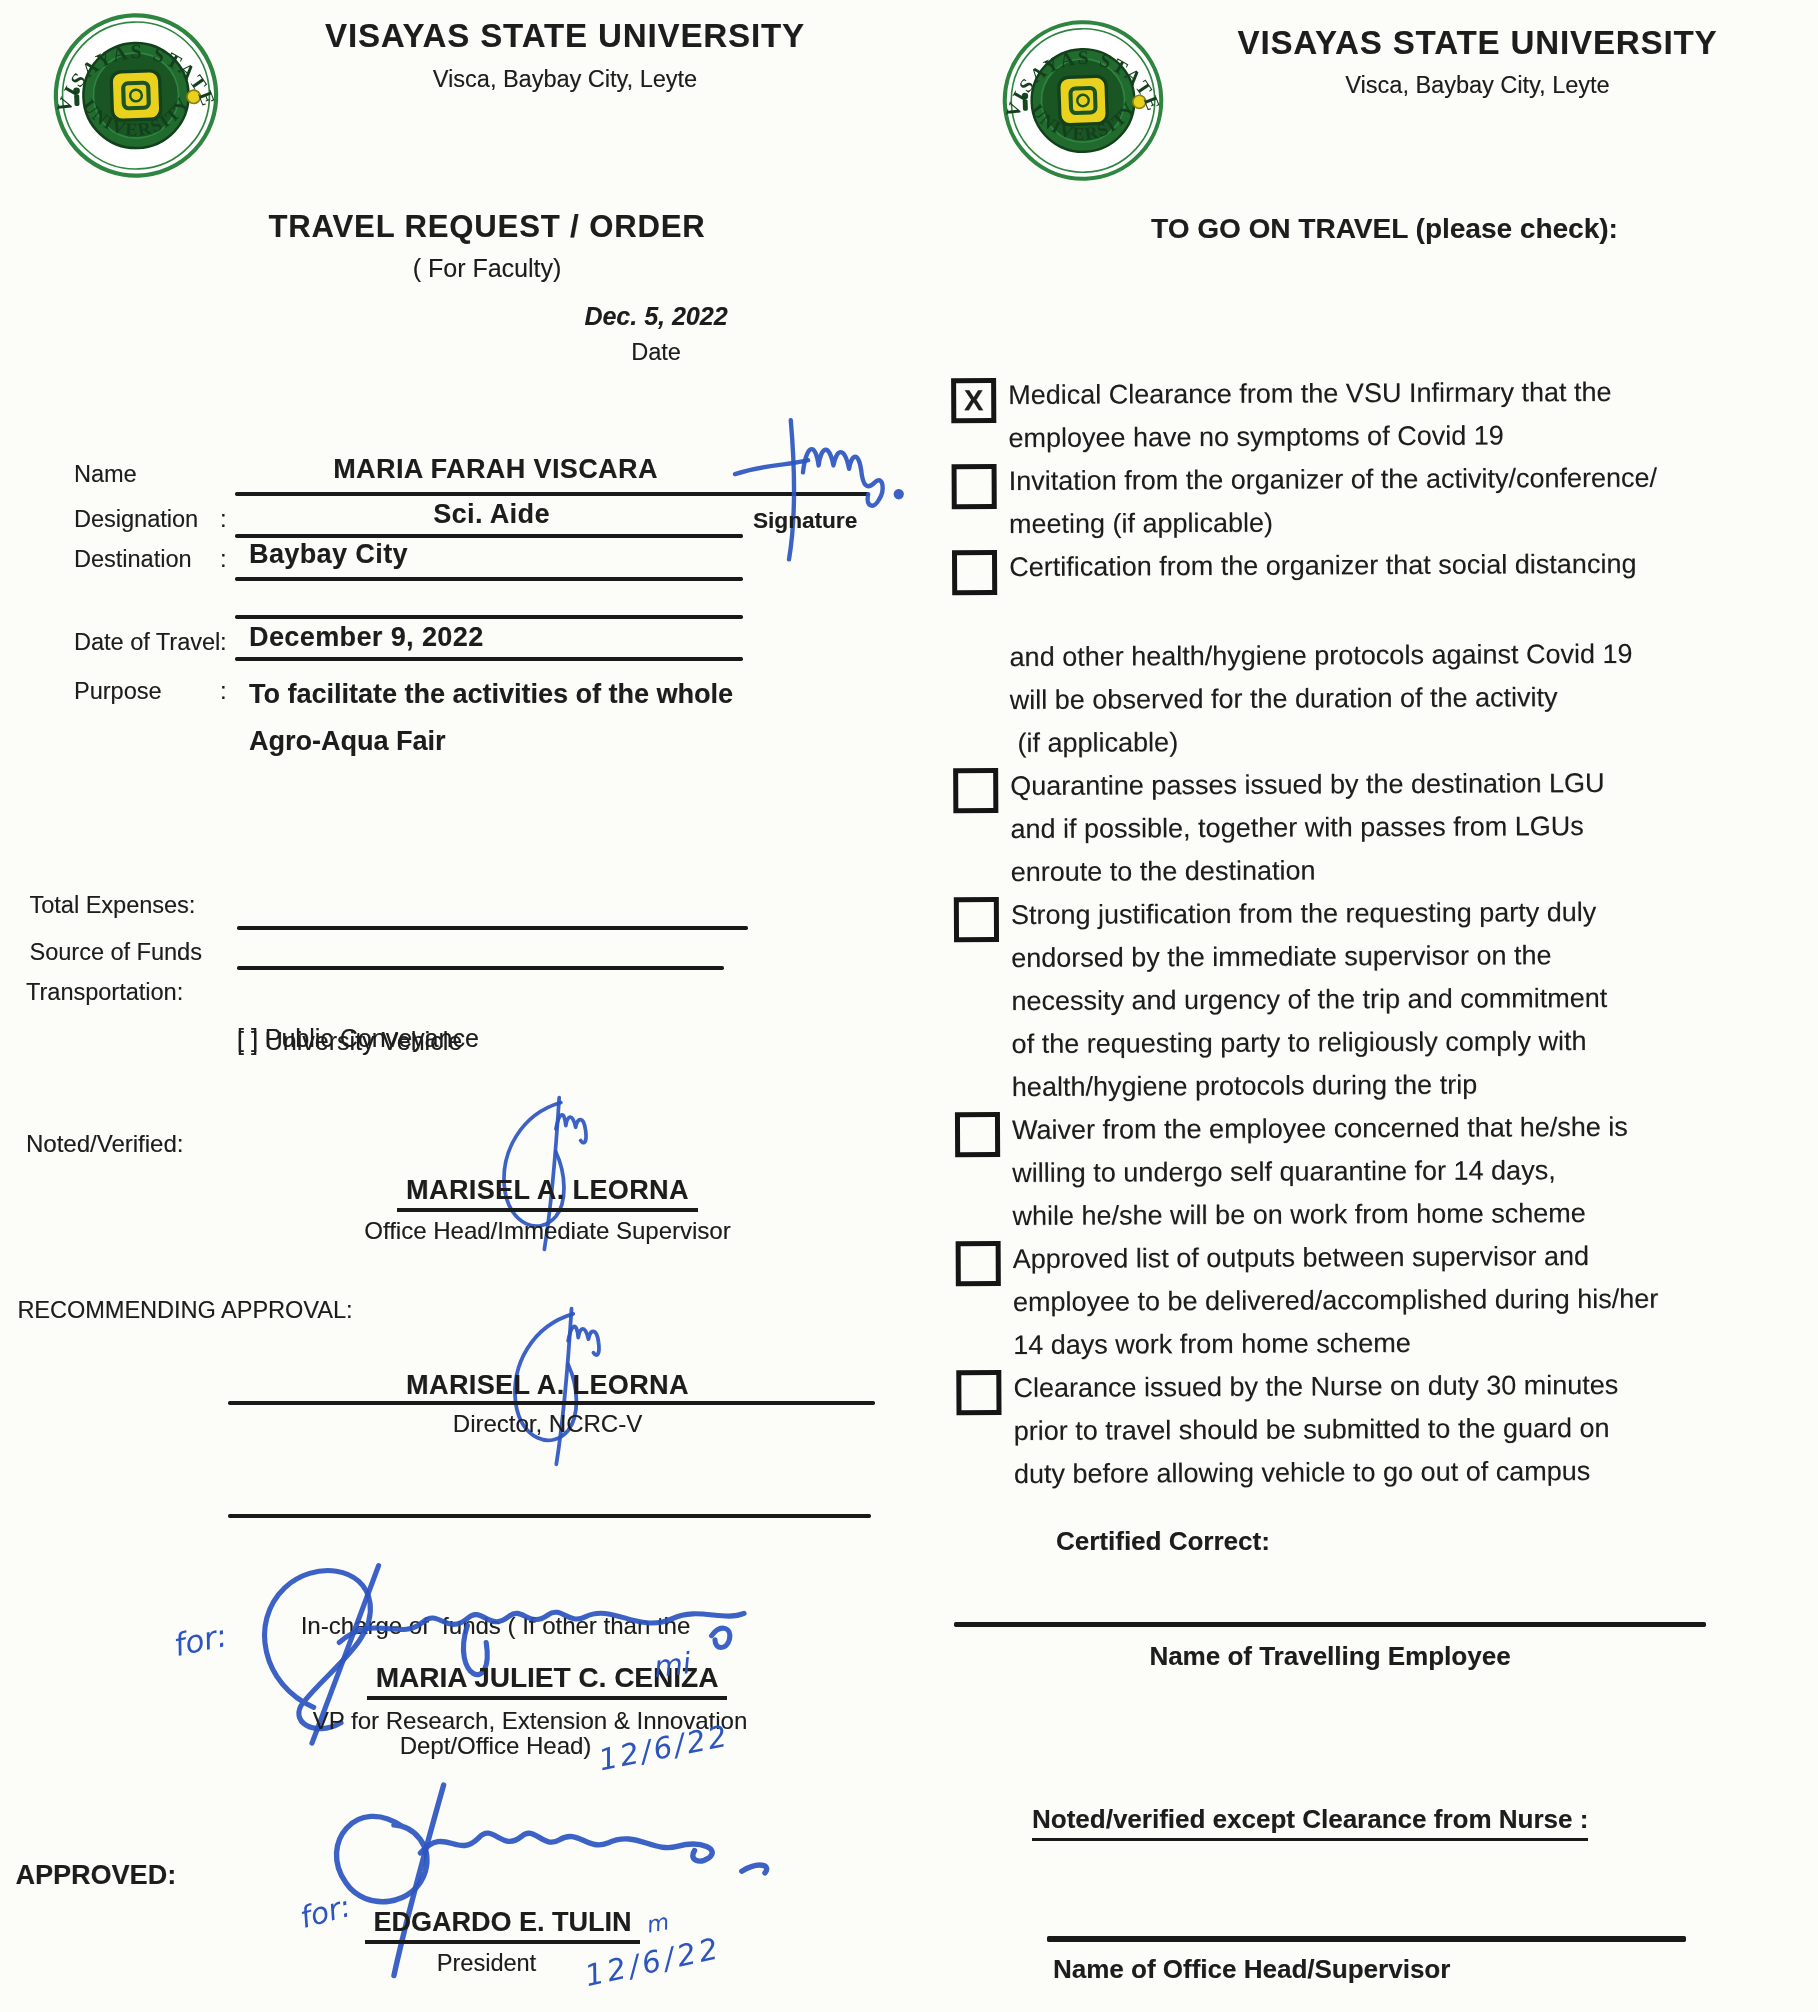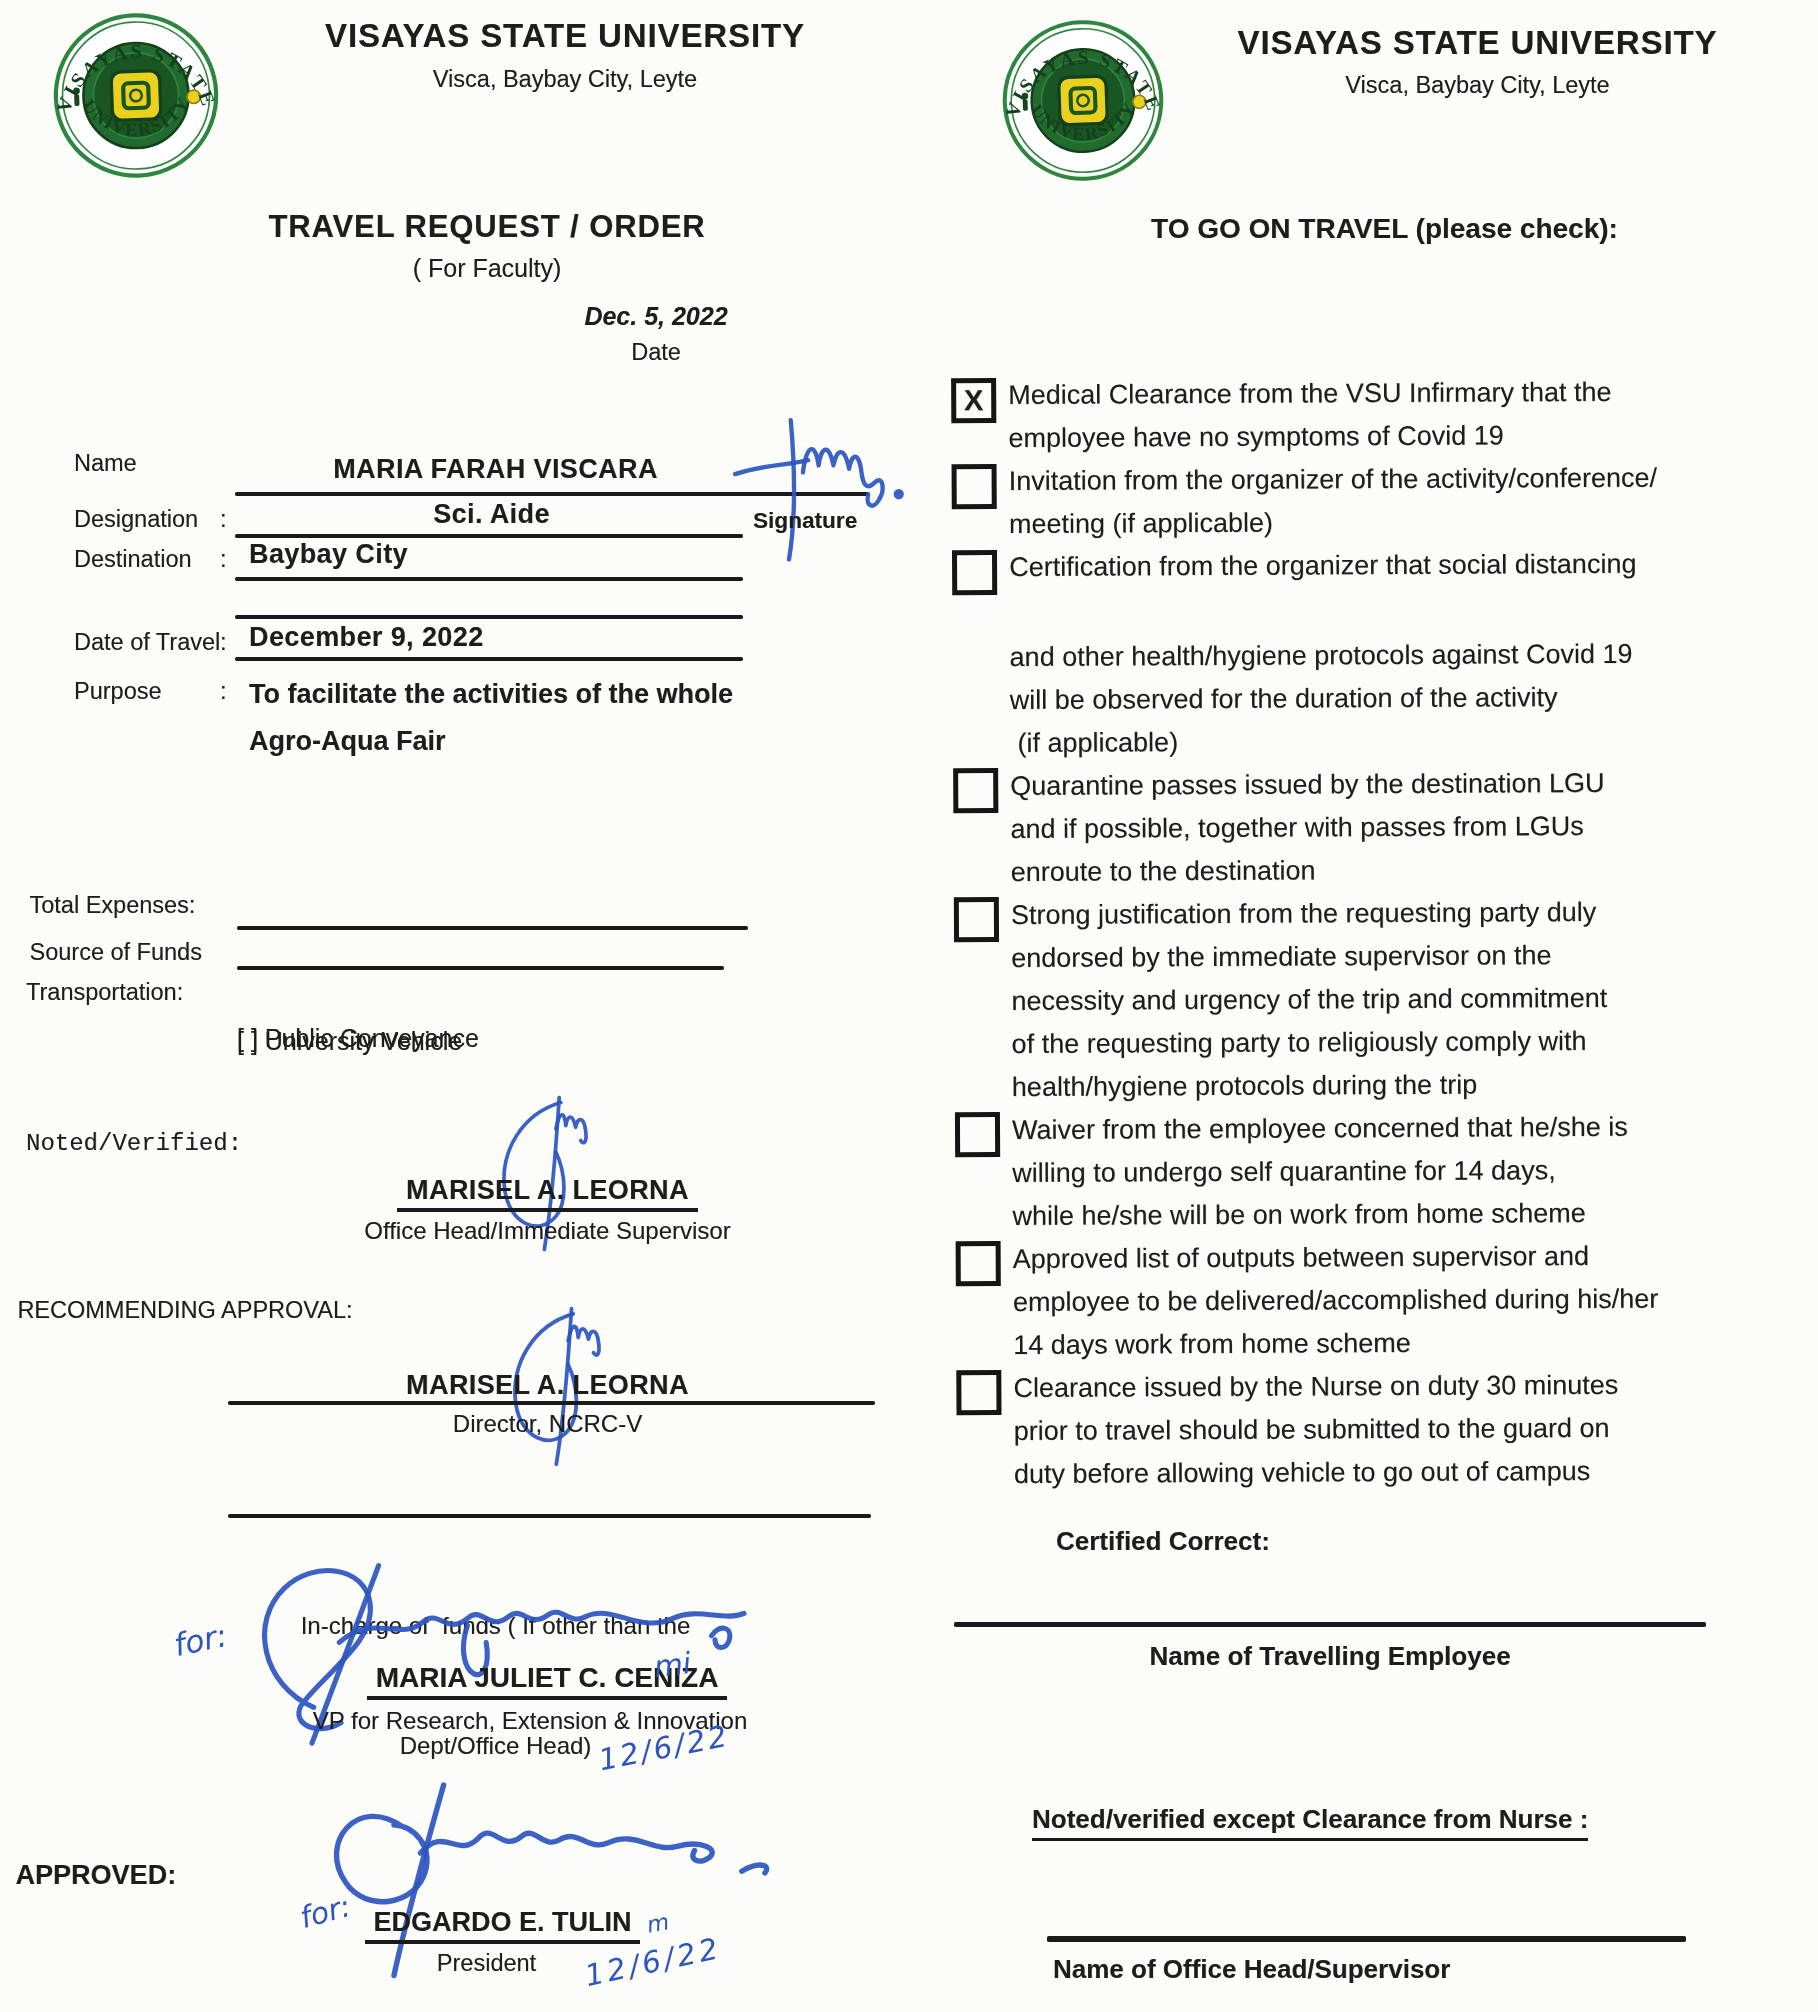--- a/index.html
+++ b/index.html
@@ -68,21 +68,21 @@
 </div>
 
 <div class="abs c doc" style="left:200px;top:209px;width:574px;">
   <div class="ftitle">TRAVEL REQUEST / ORDER</div>
   <div class="fsub">( For Faculty)</div>
 </div>
 
 <div class="abs c doc b" style="left:569px;top:302px;width:174px;font-size:25px;">Dec. 5, 2022</div>
 <div class="abs c doc" style="left:608px;top:339px;width:96px;font-size:23.5px;">Date</div>
 
-<div class="abs lbl doc" style="left:74px;top:450px;">Name</div>
+<div class="abs lbl doc" style="left:74px;top:461px;">Name</div>
 <div class="abs c val doc" style="left:235px;top:454px;width:521px;">MARIA FARAH VISCARA</div>
 <div class="line" style="left:235px;top:492px;width:634px;"></div>
 
 <svg class="abs sig" style="left:728px;top:408px;" width="196" height="161" viewBox="0 0 225 185">
   <path stroke-width="5" d="M8,76 C45,64 70,66 92,60"></path>
   <path stroke-width="5" d="M72,14 C76,60 79,120 70,174"></path>
   <path stroke-width="5" d="M86,74 C90,42 100,38 104,66 C107,44 116,40 121,66 C125,46 134,44 139,70 C142,52 150,50 153,72 C155,90 160,94 168,86 C178,76 181,94 173,106 C167,116 158,114 161,99"></path>
   <path stroke-width="6" d="M196,96 a3,3 0 1 0 0.2,0"></path>
 </svg>
 <div class="abs doc" style="left:753px;top:508px;font-size:22.6px;font-weight:600;">Signature</div>
@@ -112,21 +112,21 @@
 </div>
 
 <div class="abs lbl doc" style="left:29.5px;top:892px;">Total Expenses:</div>
 <div class="line" style="left:237px;top:926px;width:511px;"></div>
 <div class="abs lbl doc" style="left:29.5px;top:939px;">Source of Funds</div>
 <div class="line" style="left:237px;top:966px;width:487px;"></div>
 <div class="abs lbl doc" style="left:26px;top:979px;">Transportation:</div>
 <div class="abs doc" style="left:237px;top:979px;font-size:25px;margin-top:48px;">[ ] University Vehicle</div>
 <div class="abs doc" style="left:237px;top:1024px;font-size:25px;">[ ] Public Conveyance</div>
 
-<div class="abs cap28 doc" style="left:26px;top:1130px;font-family:Liberation Mono, monospace;">Noted/Verified:</div>
+<div class="abs cap28 doc" style="left:26px;top:1130px;">Noted/Verified:</div>
 <svg class="abs sig" style="left:459px;top:1091px;" width="174" height="165" viewBox="0 0 200 200">
   <path stroke-width="4.5" d="M118,14 C70,28 44,74 50,120 C56,162 92,176 112,152 C126,134 124,100 112,74"></path>
   <path stroke-width="4.5" d="M116,8 C112,72 106,142 98,192"></path>
   <path stroke-width="4.5" d="M112,46 C116,26 122,22 124,42 C126,30 132,26 136,44 C138,32 146,30 148,48 C150,62 146,66 142,60"></path>
 </svg>
 <div class="abs c doc" style="left:339px;top:1175px;width:417px;">
   <span class="underl val">MARISEL A. LEORNA</span>
 </div>
 <div class="abs c cap28 doc" style="left:313px;top:1217px;width:469px;">Office Head/Immediate Supervisor</div>
 

